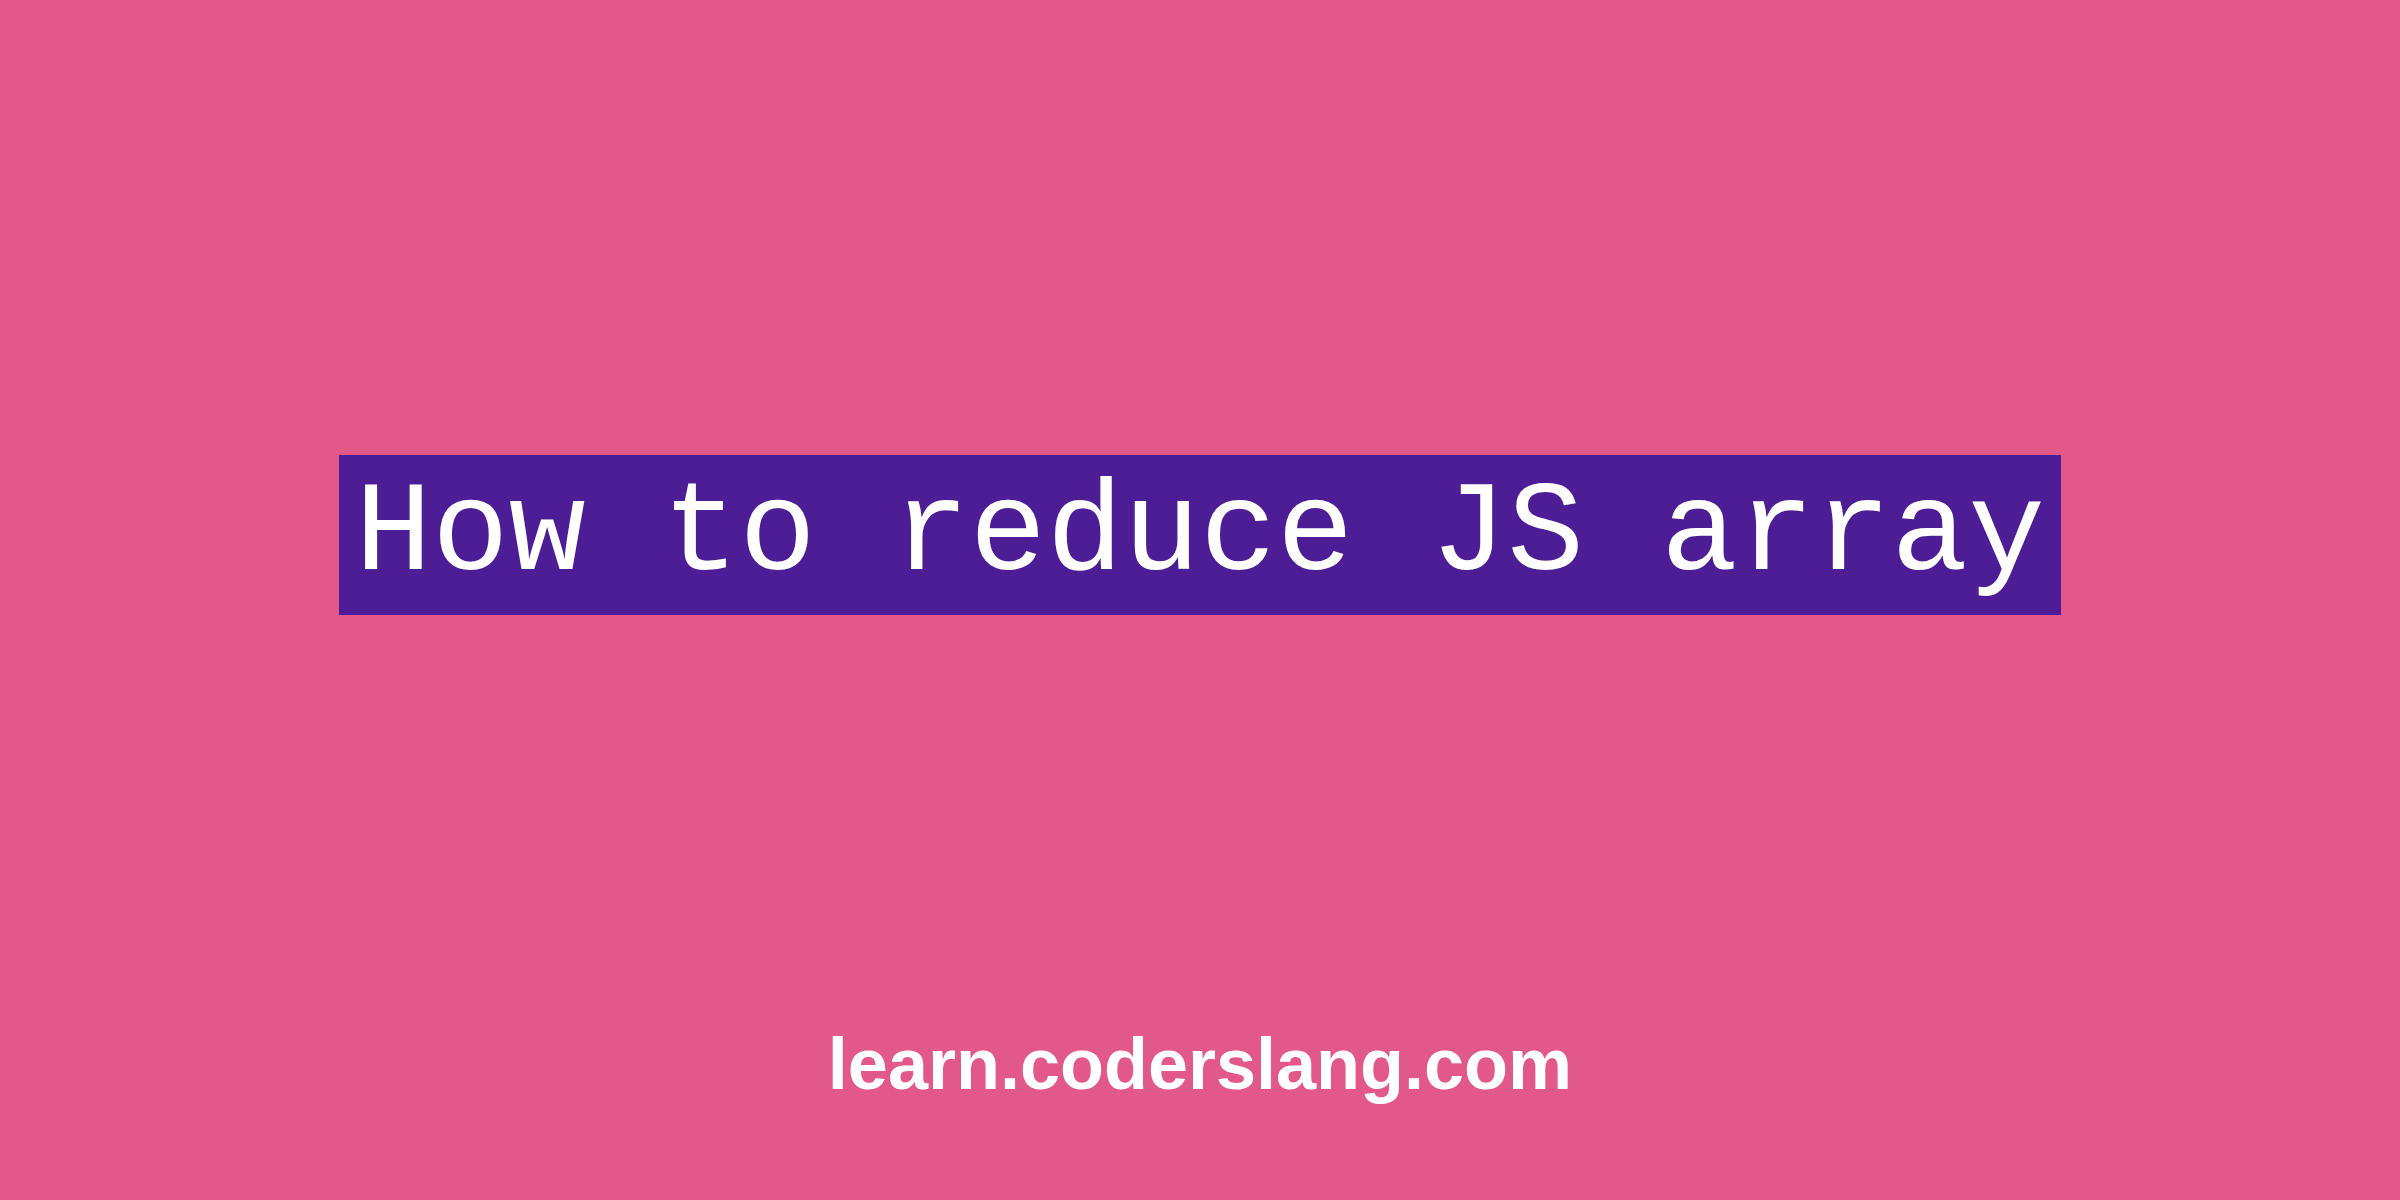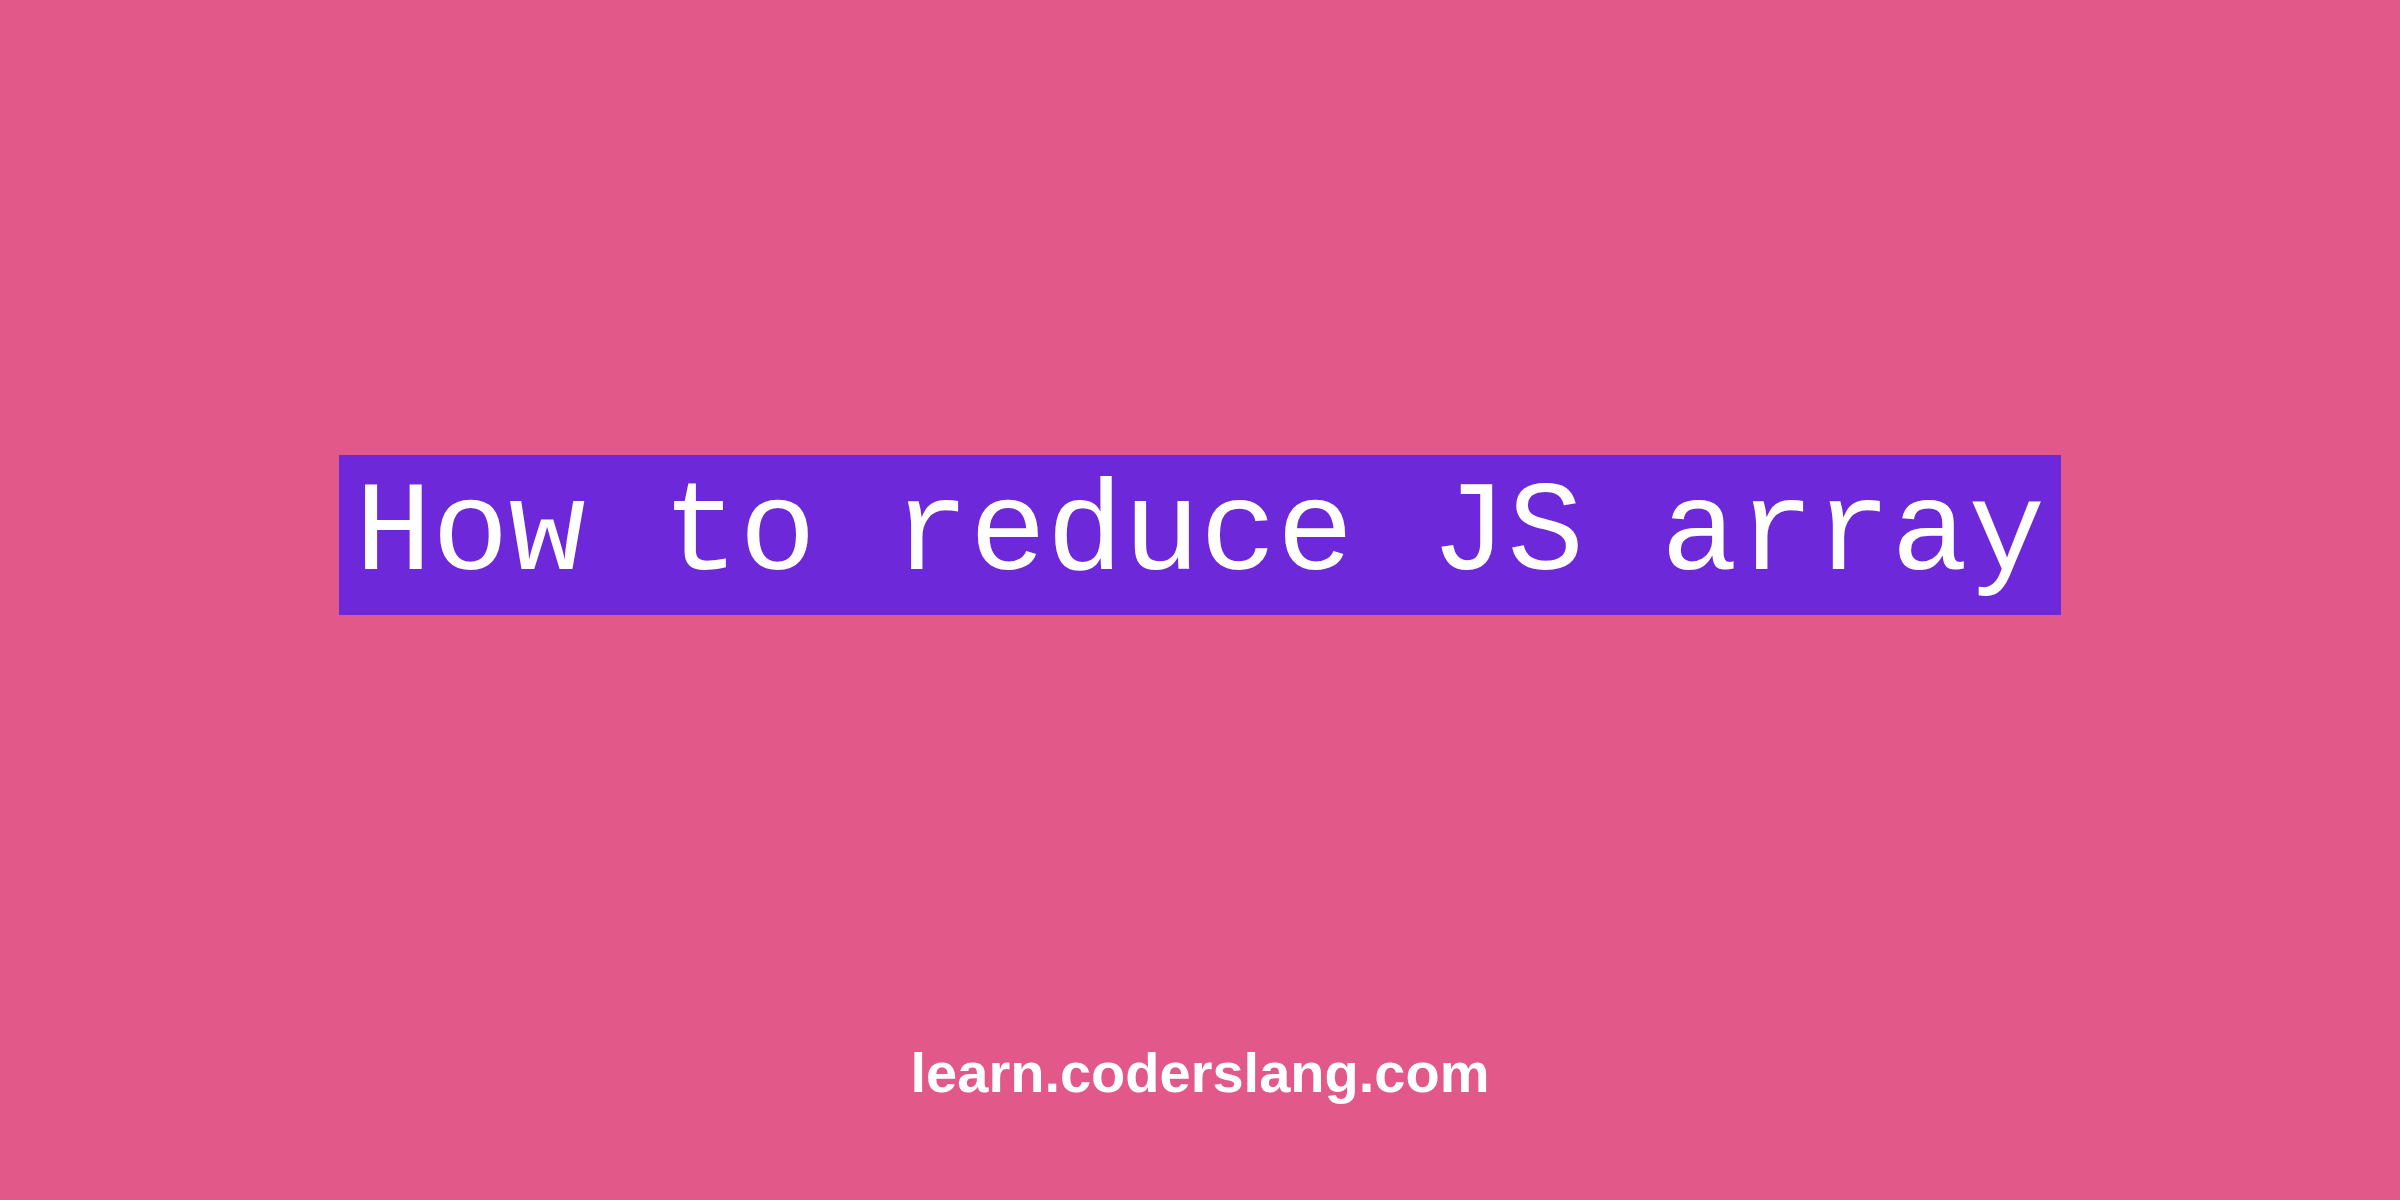--- a/index.html
+++ b/index.html
@@ -17,42 +17,42 @@
       justify-content: center;
       position: relative;
       overflow: hidden;
     }
     .title-container {
       text-align: center;
       margin-top: -130px;
     }
     .title-line {
       display: inline-block;
-      background-color: #6d28d9;
+      background-color: #4c1d95;
       color: #ffffff;
       font-family: 'Courier New', Courier, monospace;
       font-weight: 500;
       font-size: 128px;
       line-height: 1.25;
       padding: 0 16px;
       white-space: nowrap;
     }
     .title-line-wrapper {
       display: block;
     }
     .footer {
       position: absolute;
       bottom: 95px;
       left: 0;
       right: 0;
       text-align: center;
       color: #ffffff;
       font-family: -apple-system, BlinkMacSystemFont, 'Segoe UI', Arial, sans-serif;
       font-weight: 700;
-      font-size: 56px;
+      font-size: 72px;
     }
   </style>
 </head>
 <body>
 
 <div class="title-container">
   <span class="title-line-wrapper">
     <span class="title-line">How to reduce JS array</span>
   </span>
 </div>

